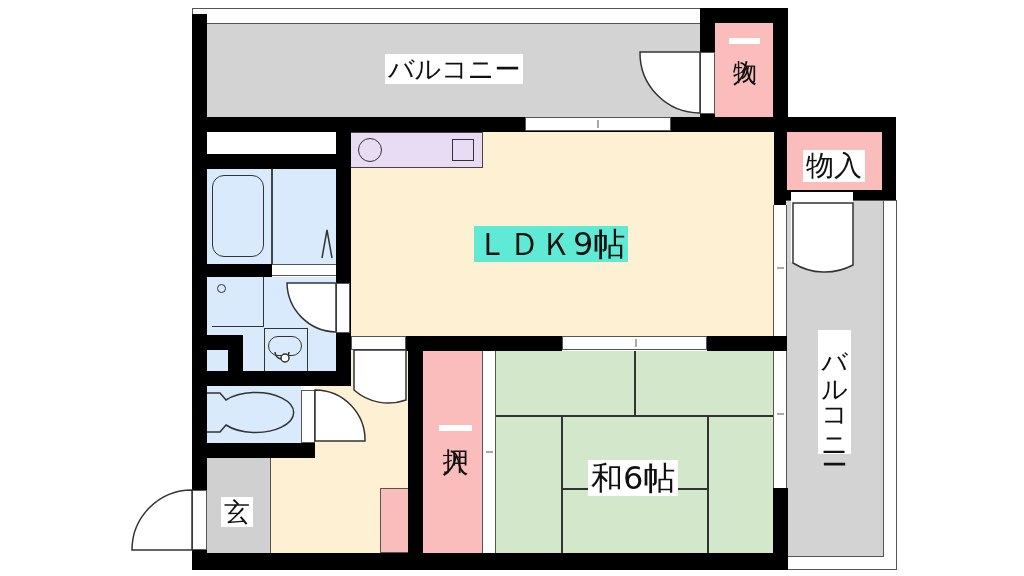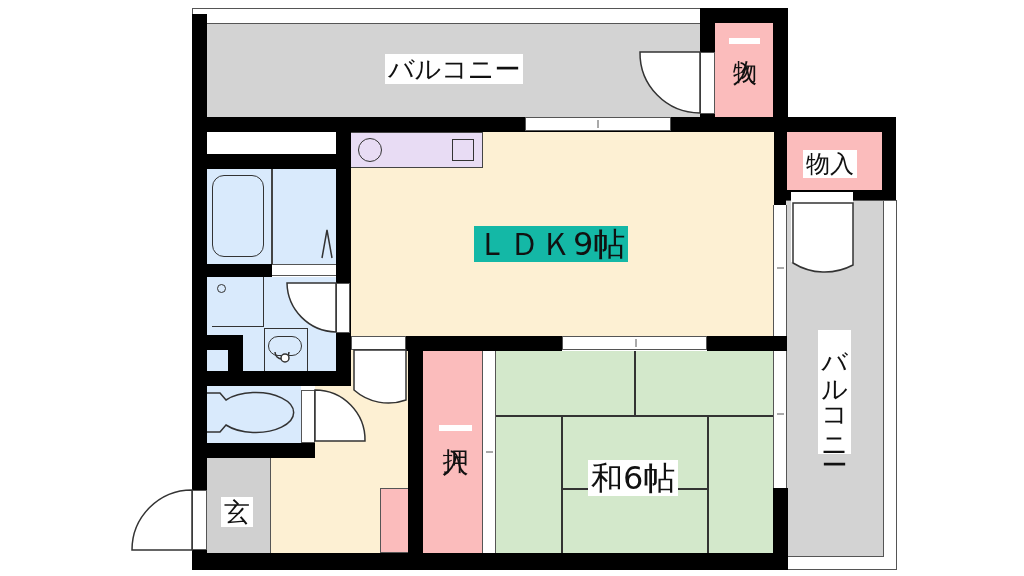--- a/index.html
+++ b/index.html
@@ -113,18 +113,18 @@
     <line x1="598" y1="120" x2="598" y2="128"></line>
     <line x1="636" y1="339" x2="636" y2="347"></line>
     <line x1="777" y1="268" x2="784" y2="268"></line>
     <line x1="777" y1="414" x2="784" y2="414"></line>
     <line x1="486" y1="452" x2="493" y2="452"></line>
   </g>
 </svg>
 
 <div class="lbl" style="left:385px;top:54px;font-size:26px;">バルコニー</div>
 <div class="vlbl" style="left:729px;top:38px;font-size:24px;">物入</div>
-<div class="lbl" style="left:803px;top:150px;font-size:24px;text-align:right;">物入</div>
-<div class="lbl" style="left:474px;top:226px;font-size:32px;background:#14b8a6;">ＬＤＫ9帖</div>
+<div class="lbl" style="left:803px;top:150px;font-size:28px;text-align:right;">物入</div>
+<div class="lbl" style="left:474px;top:226px;font-size:32px;background:#5eead4;">ＬＤＫ9帖</div>
 <div class="lbl" style="left:588px;top:460px;font-size:32px;">和6帖</div>
 <div class="vlbl" style="left:439px;top:425px;font-size:26px;">押入</div>
 <div class="vlbl" style="left:818px;top:330px;font-size:26px;">バルコニー</div>
 <div class="lbl" style="left:221px;top:497px;font-size:26px;">玄</div>
 
 </body></html>

